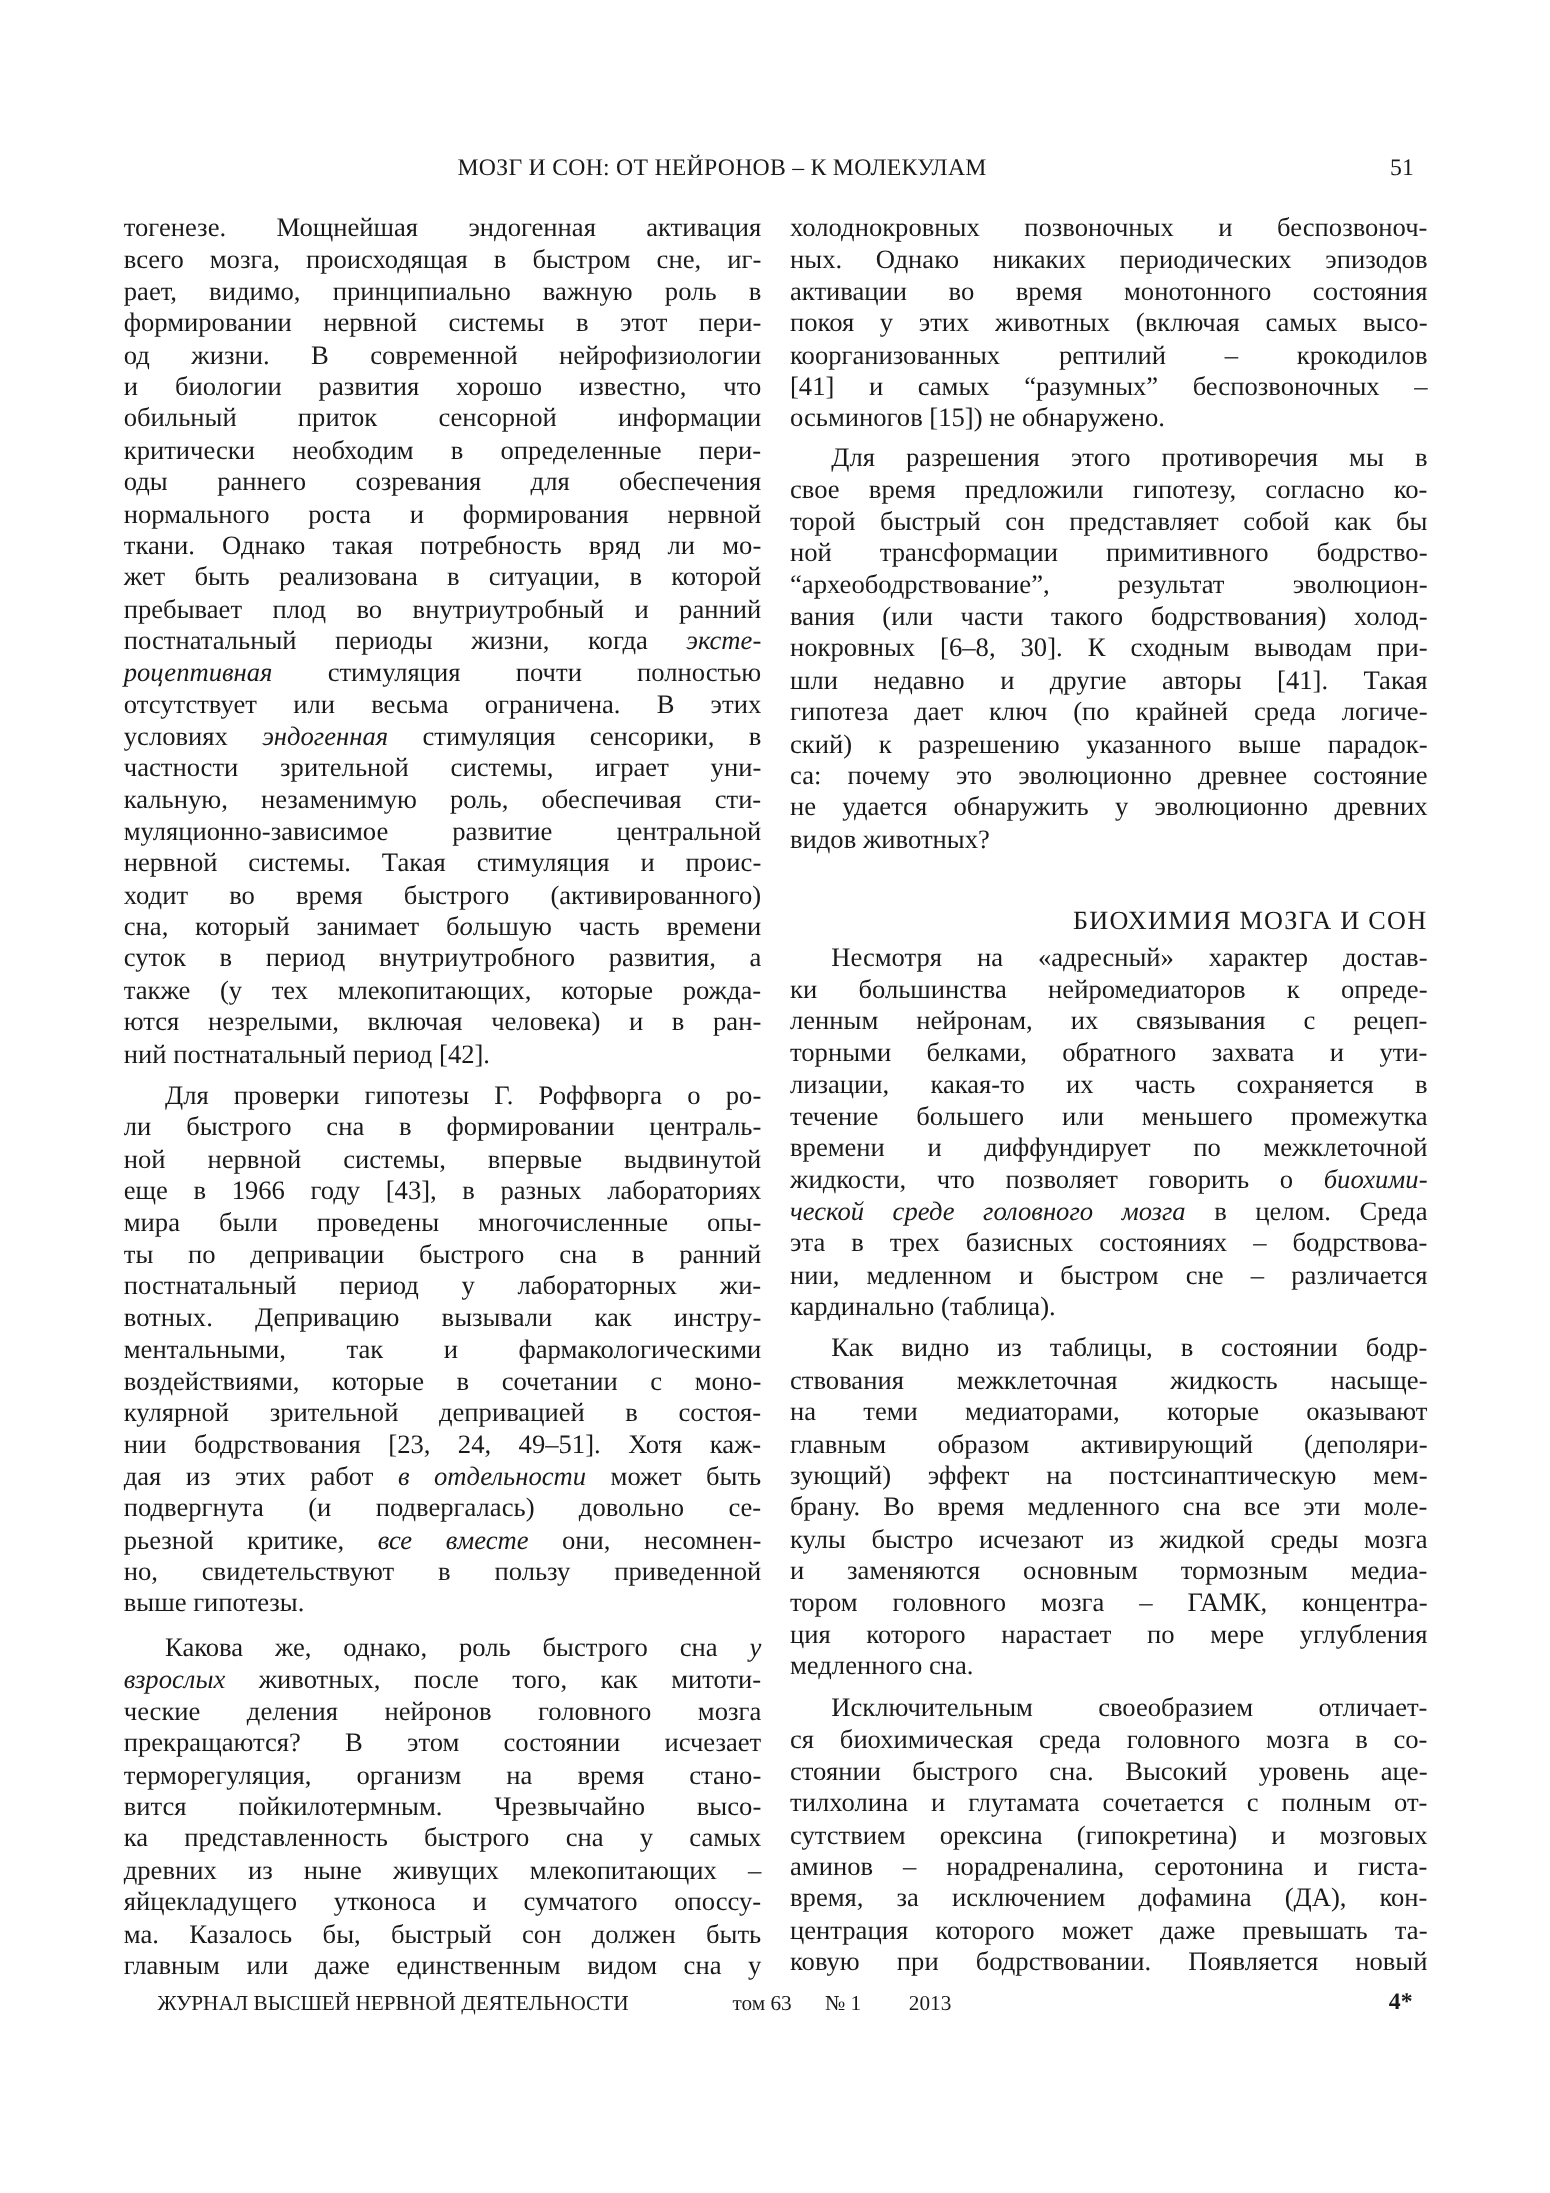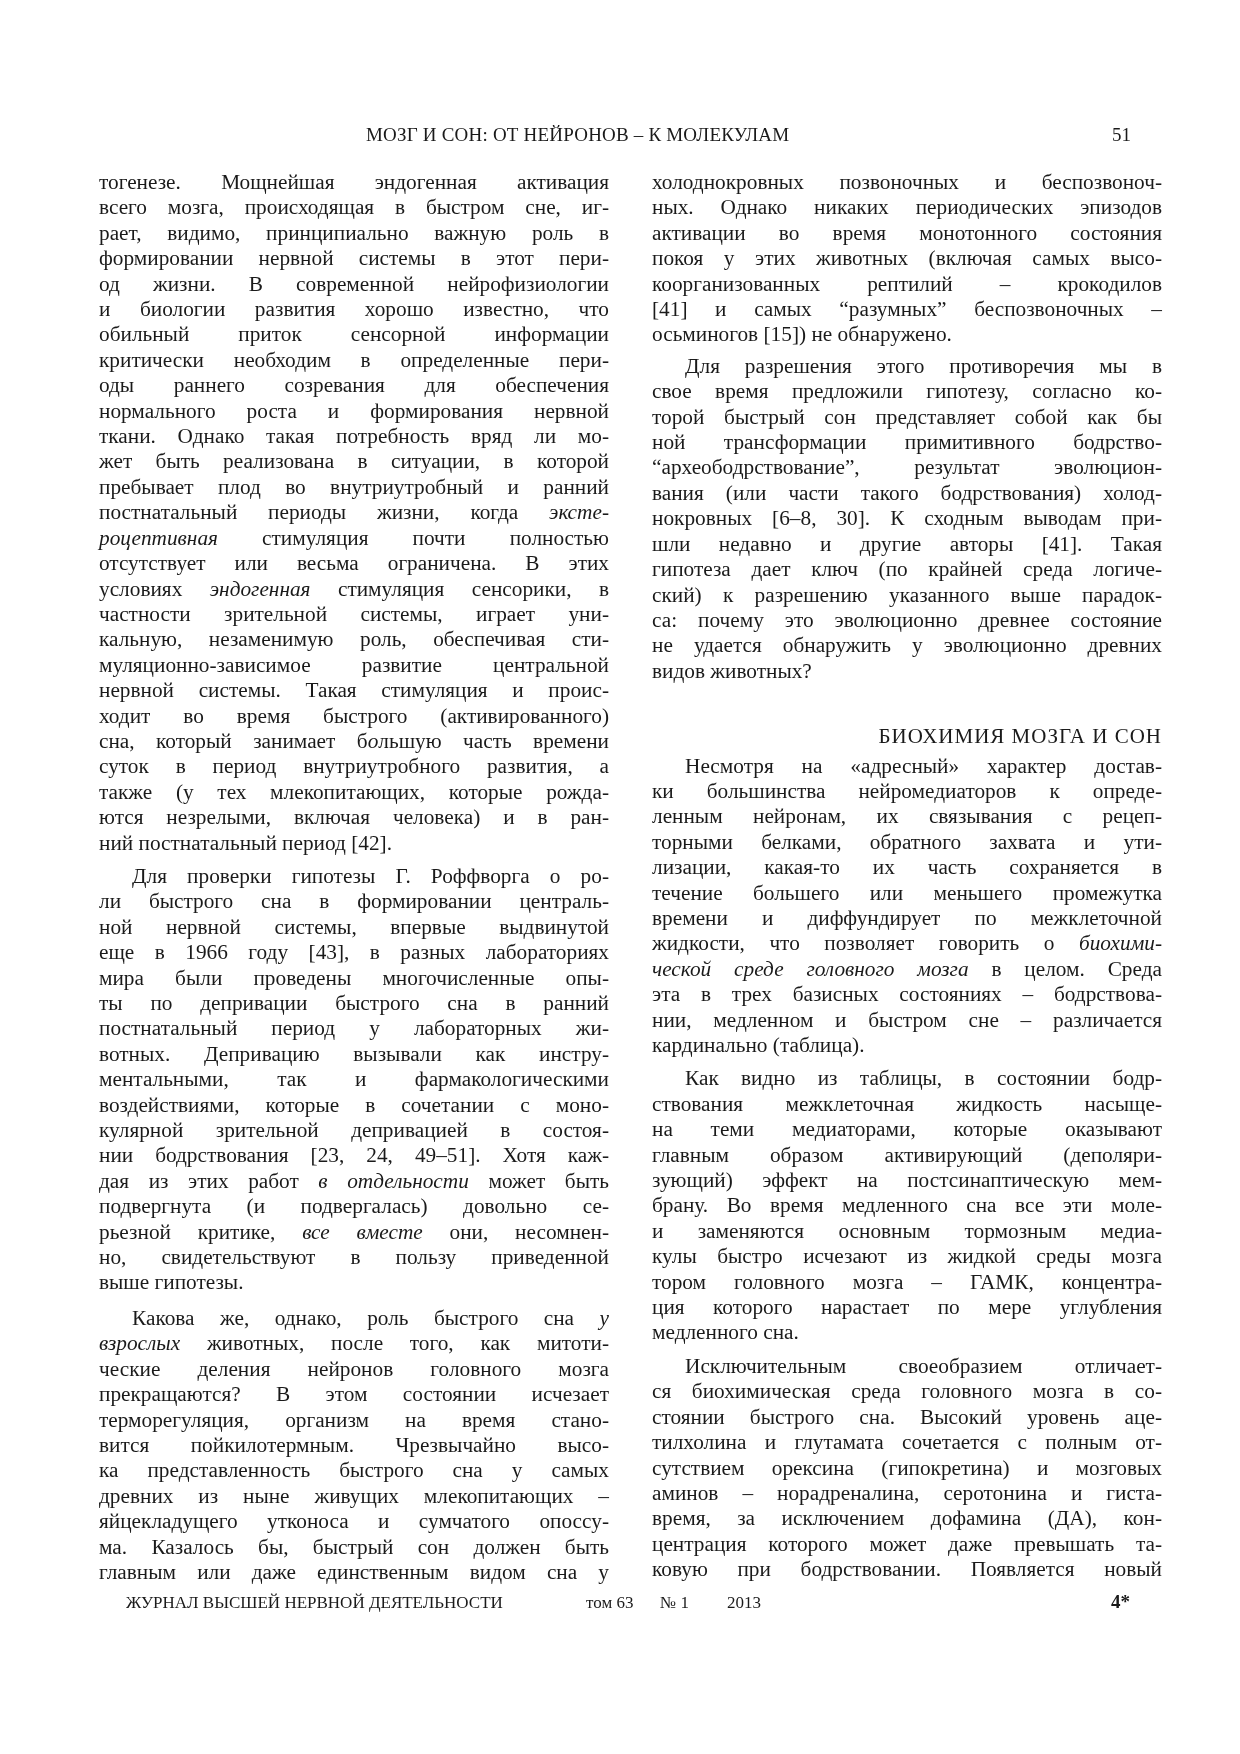--- a/index.html
+++ b/index.html
@@ -4,21 +4,21 @@
 <style>
   html, body { margin:0; padding:0; background:#ffffff; }
   body { width:1240px; height:1754px; position:relative; overflow:hidden; color:#1a1a1a;
          font-family:"Liberation Serif","DejaVu Serif",serif; }
   .running-head { position:absolute; top:124px; left:0; width:1016px; height:30px; }
   .rh-title { position:absolute; left:366px; top:0; font-size:19px; letter-spacing:0.2px; }
   .rh-page { position:absolute; left:1112px; top:0; font-size:19px; }
   .col { position:absolute; top:170px; width:510px; font-size:21.3px; line-height:25.4px;
          text-align:justify; hyphens:manual; }
   .col.left { left:99px; }
-  .col.right { left:652px; }
+  .col.right { left:632px; }
   .col p { margin:0 0 6px 0; text-indent:0; }
   .col p.first { text-indent:0; }
   .col i { font-style:italic; }
   .section-title { text-align:right; font-size:21px; letter-spacing:1px; margin:40px 0 4px 0; }
   .ln { display:block; text-align:justify; text-align-last:justify; white-space:nowrap; }
   .ln.last { text-align-last:left; }
   .footer { position:absolute; top:1593px; left:0; width:1084px; height:26px; font-size:17px; }
   .f-journal { position:absolute; left:126px; top:0; }
   .f-vol { position:absolute; left:586px; top:0; }
   .f-num { position:absolute; left:660px; top:0; }
@@ -143,22 +143,22 @@
     <span class="ln last">кардинально (таблица).</span>
   </p>
 
   <p style="margin-top:8px;">
     <span class="ln" style="padding-left:33px;">Как видно из таблицы, в состоянии бодр-</span>
     <span class="ln">ствования межклеточная жидкость насыще-</span>
     <span class="ln">на теми медиаторами, которые оказывают</span>
     <span class="ln">главным образом активирующий (деполяри-</span>
     <span class="ln">зующий) эффект на постсинаптическую мем-</span>
     <span class="ln">брану. Во время медленного сна все эти моле-</span>
+    <span class="ln">кулы быстро исчезают из жидкой среды мозга</span>
     <span class="ln">и заменяются основным тормозным медиа-</span>
-    <span class="ln">кулы быстро исчезают из жидкой среды мозга</span>
     <span class="ln">тором головного мозга – ГАМК, концентра-</span>
     <span class="ln">ция которого нарастает по мере углубления</span>
     <span class="ln last">медленного сна.</span>
   </p>
 
   <p style="margin-top:8px;">
     <span class="ln" style="padding-left:33px;">Исключительным своеобразием отличает-</span>
     <span class="ln">ся биохимическая среда головного мозга в со-</span>
     <span class="ln">стоянии быстрого сна. Высокий уровень аце-</span>
     <span class="ln">тилхолина и глутамата сочетается с полным от-</span>

